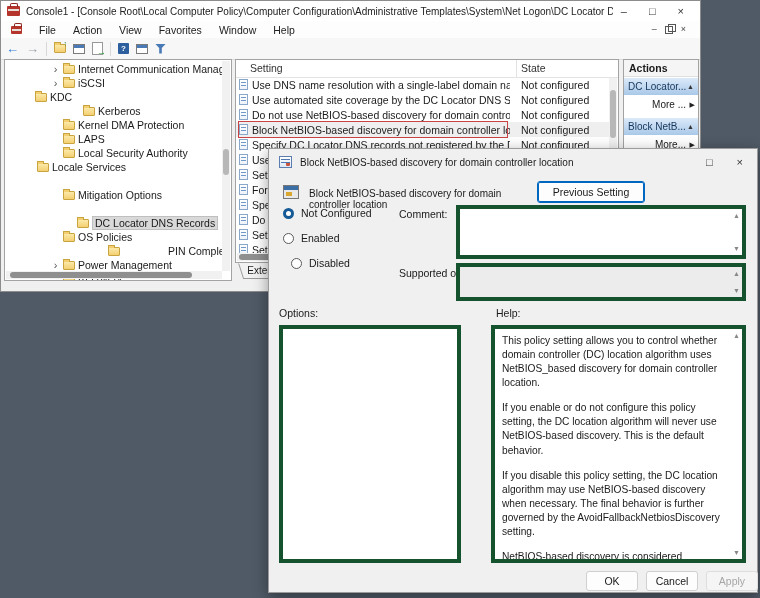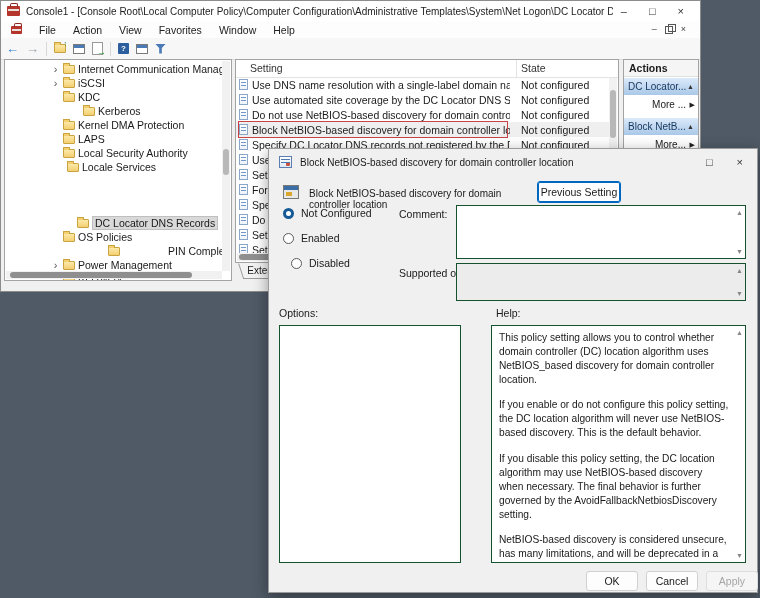--- a/index.html
+++ b/index.html
@@ -103,28 +103,28 @@
   .gpo-icon{width:13px;height:12px;flex:none;background:linear-gradient(#ffffff,#dce8f6);
     border:1px solid #5b7db0;position:relative;box-sizing:border-box;}
   .gpo-icon::after{content:"";position:absolute;left:1px;right:1px;top:2px;height:5px;
     background:repeating-linear-gradient(#4d78b4 0 1px,transparent 1px 3px);}
   .gpo-icon::before{content:"";position:absolute;right:1px;bottom:1px;width:4px;height:4px;background:#c8543f;border-radius:1px;}
   .set-icon{position:absolute;left:14px;top:36px;width:16px;height:14px;
     background:#e8e8e8;border:1px solid #777;box-sizing:border-box;}
   .set-icon::before{content:"";display:block;height:4px;background:#3a6ea5;}
   .set-icon::after{content:"";position:absolute;left:2px;bottom:2px;width:6px;height:4px;background:#d9a62e;}
   .set-name{position:absolute;left:40px;top:39px;width:225px;font-size:10px;color:#1a1a1a;}
-  .nav-btn{position:absolute;top:32px;width:84px;height:22px;background:#fdfdfd;border:1px solid #d0d0d0;
+  .nav-btn{position:absolute;top:32px;width:108px;height:22px;background:#fdfdfd;border:1px solid #d0d0d0;
     border-radius:3px;font-size:10.5px;display:flex;align-items:center;justify-content:center;box-sizing:border-box;}
   .nav-btn.focused{border:1px solid #0067c0;box-shadow:0 0 0 1px #0067c0 inset;}
   .radio-row{position:absolute;left:14px;display:flex;align-items:center;gap:7px;font-size:10.5px;}
   .radio{width:11px;height:11px;border-radius:50%;border:1px solid #5a5a5a;background:#fff;box-sizing:border-box;flex:none;}
   .radio.on{border:3.5px solid #155a96;}
   .dlg-label{position:absolute;font-size:10.5px;color:#1a1a1a;}
-  .field{position:absolute;border:1px solid #14532d;box-sizing:border-box;background:#fff;}
+  .field{position:absolute;border:4px solid #14532d;box-sizing:border-box;background:#fff;}
   .field.disabled{background:#ececec;}
   .sarrow{position:absolute;right:2px;font-size:7px;color:#888;line-height:1;}
   .sarrow.up{top:3px;} .sarrow.dn{bottom:3px;}
   .help-box{overflow:hidden;}
   .help-text{padding:5px 16px 5px 7px;font-size:10.2px;line-height:1.38;color:#1a1a1a;}
   .help-text p{margin:0 0 11px 0;}
   .dlg-btn{position:absolute;top:422px;width:52px;height:20px;background:#fdfdfd;border:1px solid #d0d0d0;
     border-radius:3px;font-size:10.5px;display:flex;align-items:center;justify-content:center;box-sizing:border-box;}
   .dlg-btn.disabled{color:#a6a6a6;background:#f5f5f5;border-color:#dedede;}
 
@@ -188,21 +188,21 @@
         <div class="tree-item" style="top:2px;padding-left:46px;">
           <span class="chev">›</span>
           <span class="folder"></span>
           <span class="lbl">Internet Communication Managem</span>
         </div>
         <div class="tree-item" style="top:16px;padding-left:46px;">
           <span class="chev">›</span>
           <span class="folder"></span>
           <span class="lbl">iSCSI</span>
         </div>
-        <div class="tree-item" style="top:30px;padding-left:46px;text-align:center;">
+        <div class="tree-item" style="top:30px;padding-left:18px;text-align:center;">
           <span class="chev"></span>
           <span class="folder"></span>
           <span class="lbl">KDC</span>
         </div>
         <div class="tree-item" style="top:44px;padding-left:66px;">
           <span class="chev"></span>
           <span class="folder"></span>
           <span class="lbl">Kerberos</span>
         </div>
         <div class="tree-item" style="top:58px;padding-left:46px;">
@@ -213,24 +213,29 @@
         <div class="tree-item" style="top:72px;padding-left:46px;">
           <span class="chev"></span>
           <span class="folder"></span>
           <span class="lbl">LAPS</span>
         </div>
         <div class="tree-item" style="top:86px;padding-left:46px;">
           <span class="chev"></span>
           <span class="folder"></span>
           <span class="lbl">Local Security Authority</span>
         </div>
-        <div class="tree-item" style="top:100px;padding-left:50px;">
+        <div class="tree-item" style="top:100px;padding-left:20px;">
           <span class="chev"></span>
           <span class="folder"></span>
           <span class="lbl">Locale Services</span>
+        </div>
+        <div class="tree-item" style="top:128px;padding-left:46px;">
+          <span class="chev"></span>
+          <span class="folder"></span>
+          <span class="lbl">Mitigation Options</span>
         </div>
         <div class="tree-item sel" style="top:156px;padding-left:72px;">
           <span class="folder"></span>
           <span class="lbl">DC Locator DNS Records</span>
         </div>
         <div class="tree-item" style="top:170px;padding-left:46px;">
           <span class="chev"></span>
           <span class="folder"></span>
           <span class="lbl">OS Policies</span>
         </div>

